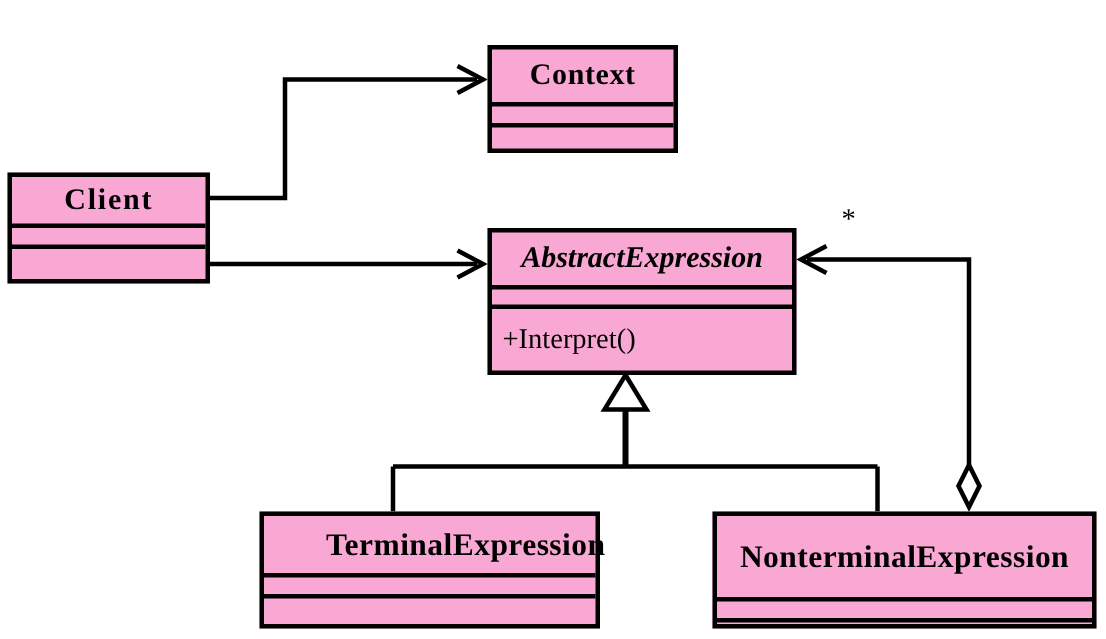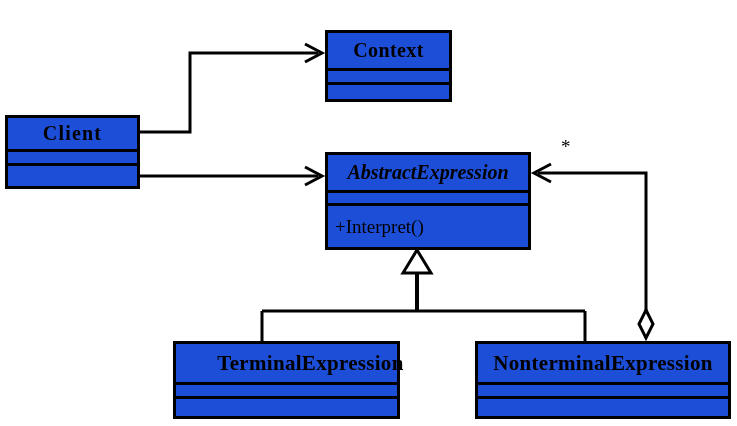--- a/index.html
+++ b/index.html
@@ -21,21 +21,21 @@
     position: absolute;
     left: 0;
     top: 0;
     width: 737px;
     height: 426px;
   }
   .uml-class {
     position: absolute;
     box-sizing: border-box;
     border: 3px solid #000000;
-    background: #1d4ed8;
+    background: #f9a8d4;
     z-index: 2;
   }
   .uml-name-row {
     box-sizing: border-box;
     display: flex;
     align-items: center;
     justify-content: center;
     font-weight: bold;
     color: #000000;
     border-bottom: 3px solid #000000;
@@ -121,21 +121,21 @@
   #class-terminalexpression .uml-op-row { height: 17px; }
 
   
   #class-nonterminalexpression {
     left: 475px;
     top: 341px;
     width: 256px;
     height: 78px;
   }
   #class-nonterminalexpression .uml-name-row {
-    height: 41px;
+    height: 57px;
     font-size: 21px;
     letter-spacing: 0.3px;
   }
   #class-nonterminalexpression .uml-attr-row { height: 14px; }
   #class-nonterminalexpression .uml-op-row { height: 17px; }
 
   .multiplicity-label {
     position: absolute;
     font-size: 19px;
     color: #000000;

